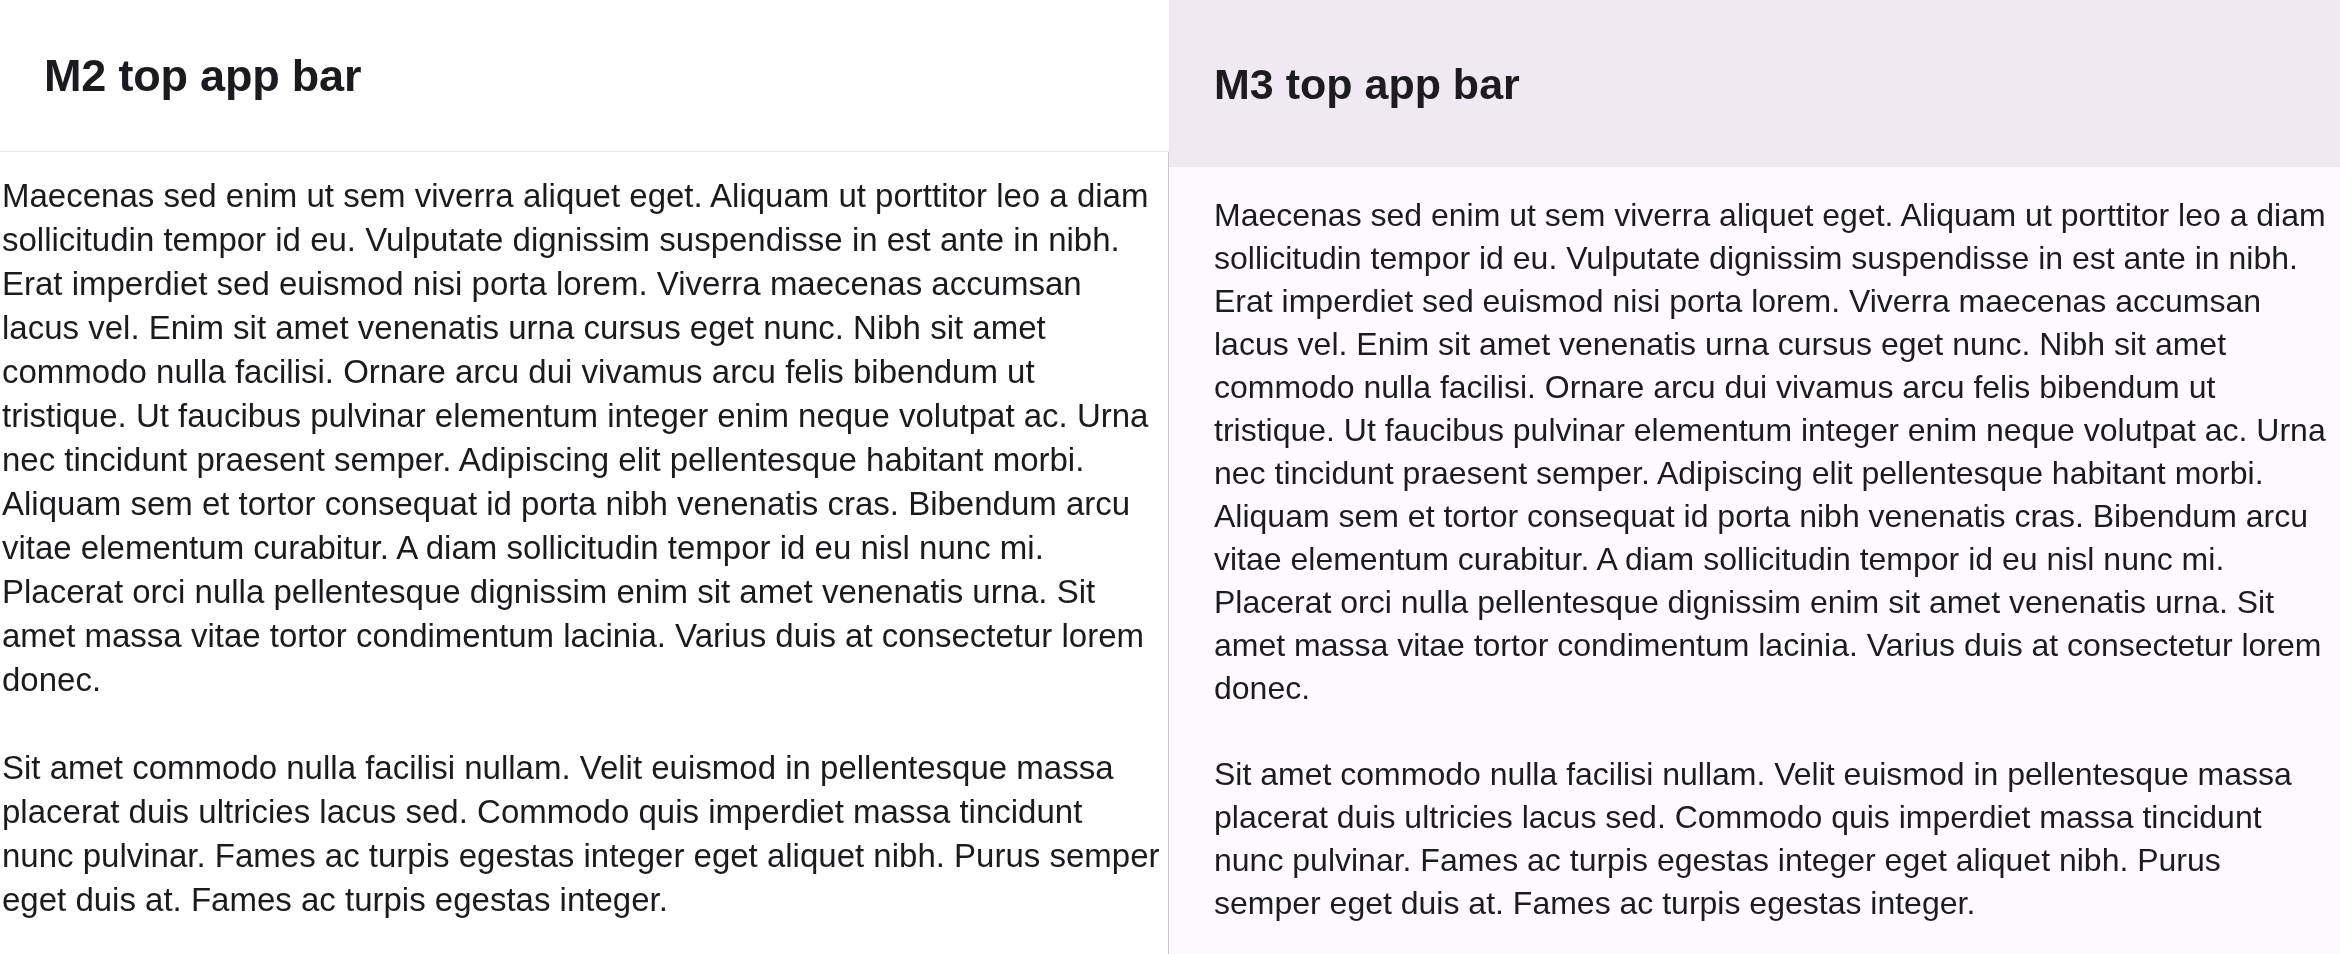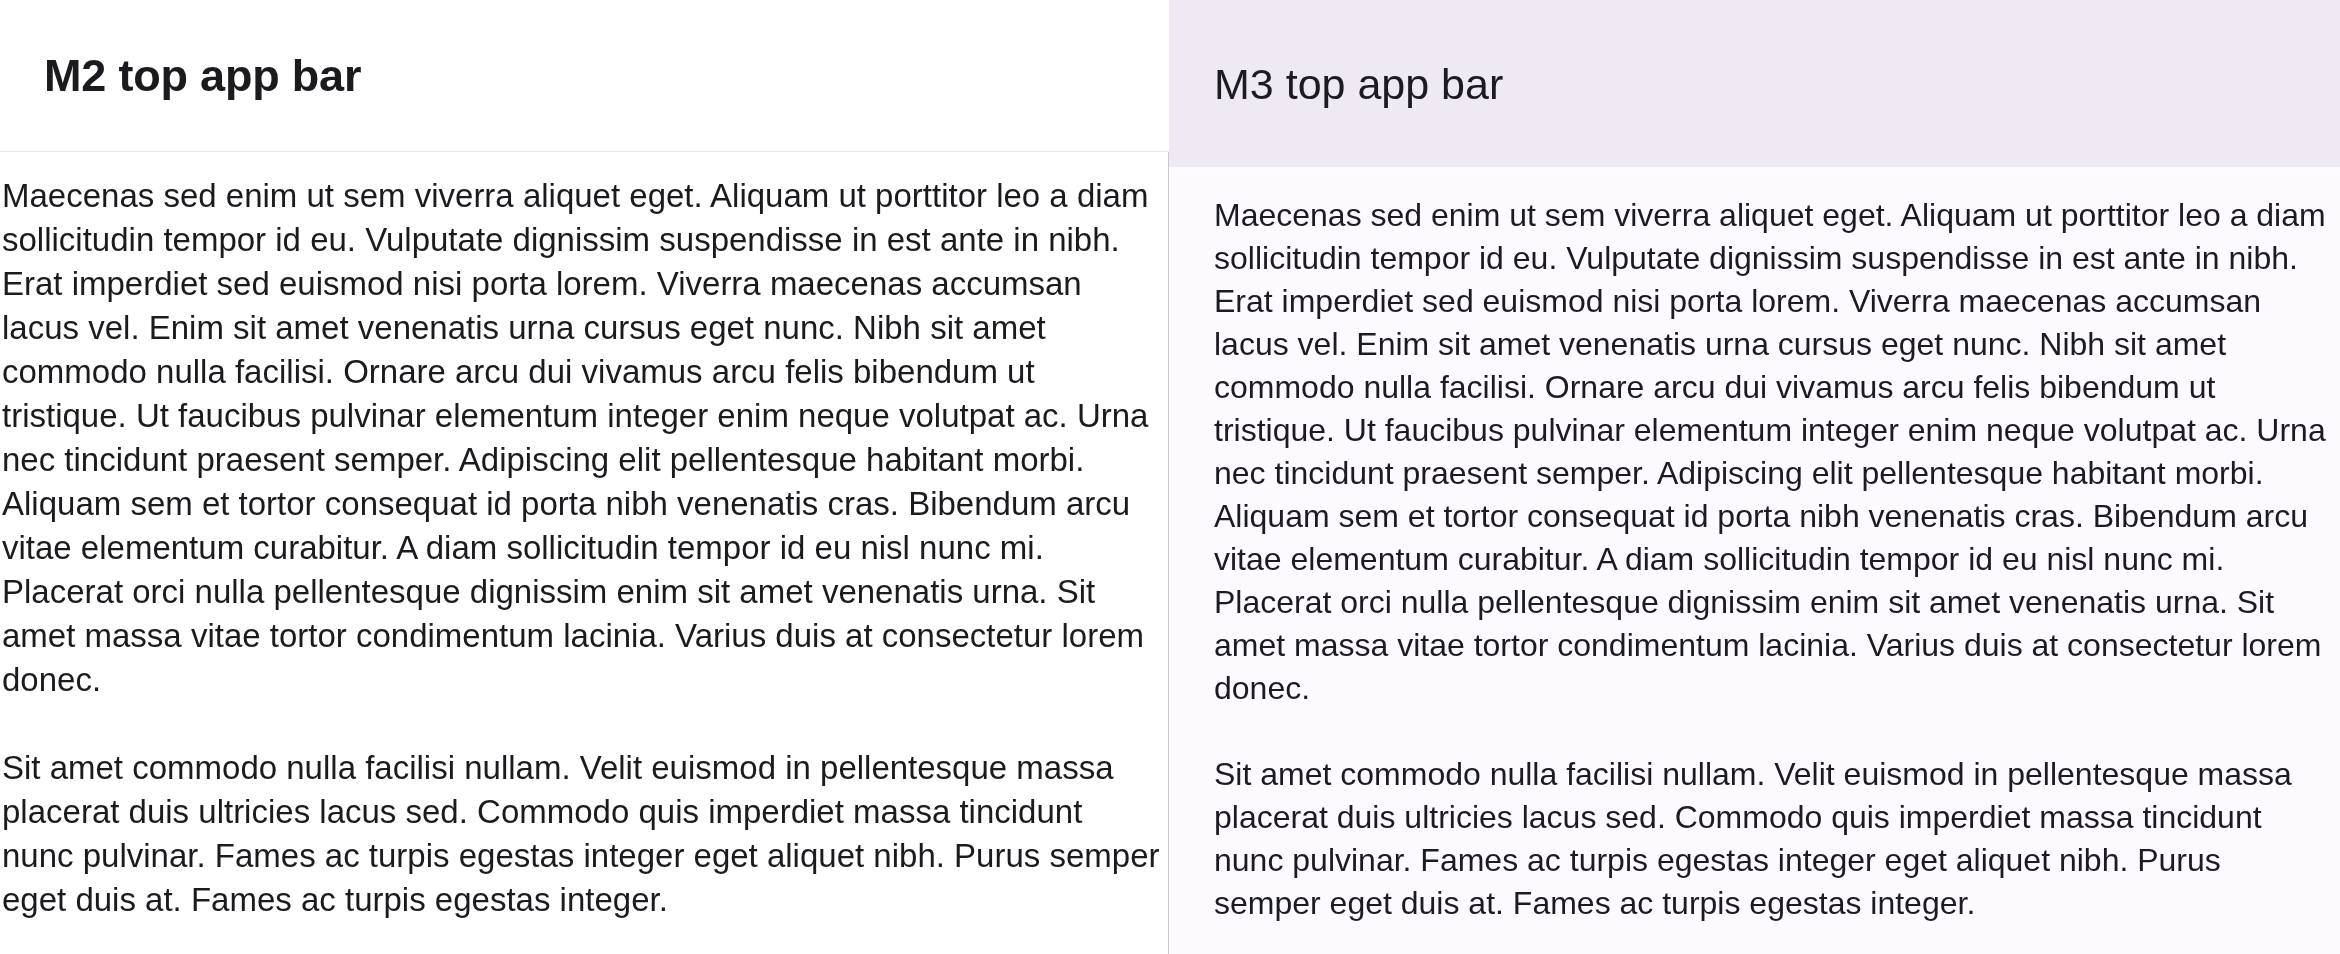--- a/index.html
+++ b/index.html
@@ -87,21 +87,21 @@
     height: 167px;
     background: #efe9f3;
     display: flex;
     align-items: center;
     box-sizing: border-box;
     padding-left: 45px;
   }
   .m3-appbar-title {
     font-size: 43px;
     line-height: 50px;
-    font-weight: normal;
+    font-weight: bold;
     color: #1c1b1f;
   }
   .m3-body {
     background: #fdfbff;
     box-sizing: border-box;
     padding: 0 10px 0 45px;
     width: 1171px;
   }
   .m3-para {
     font-size: 32px;

